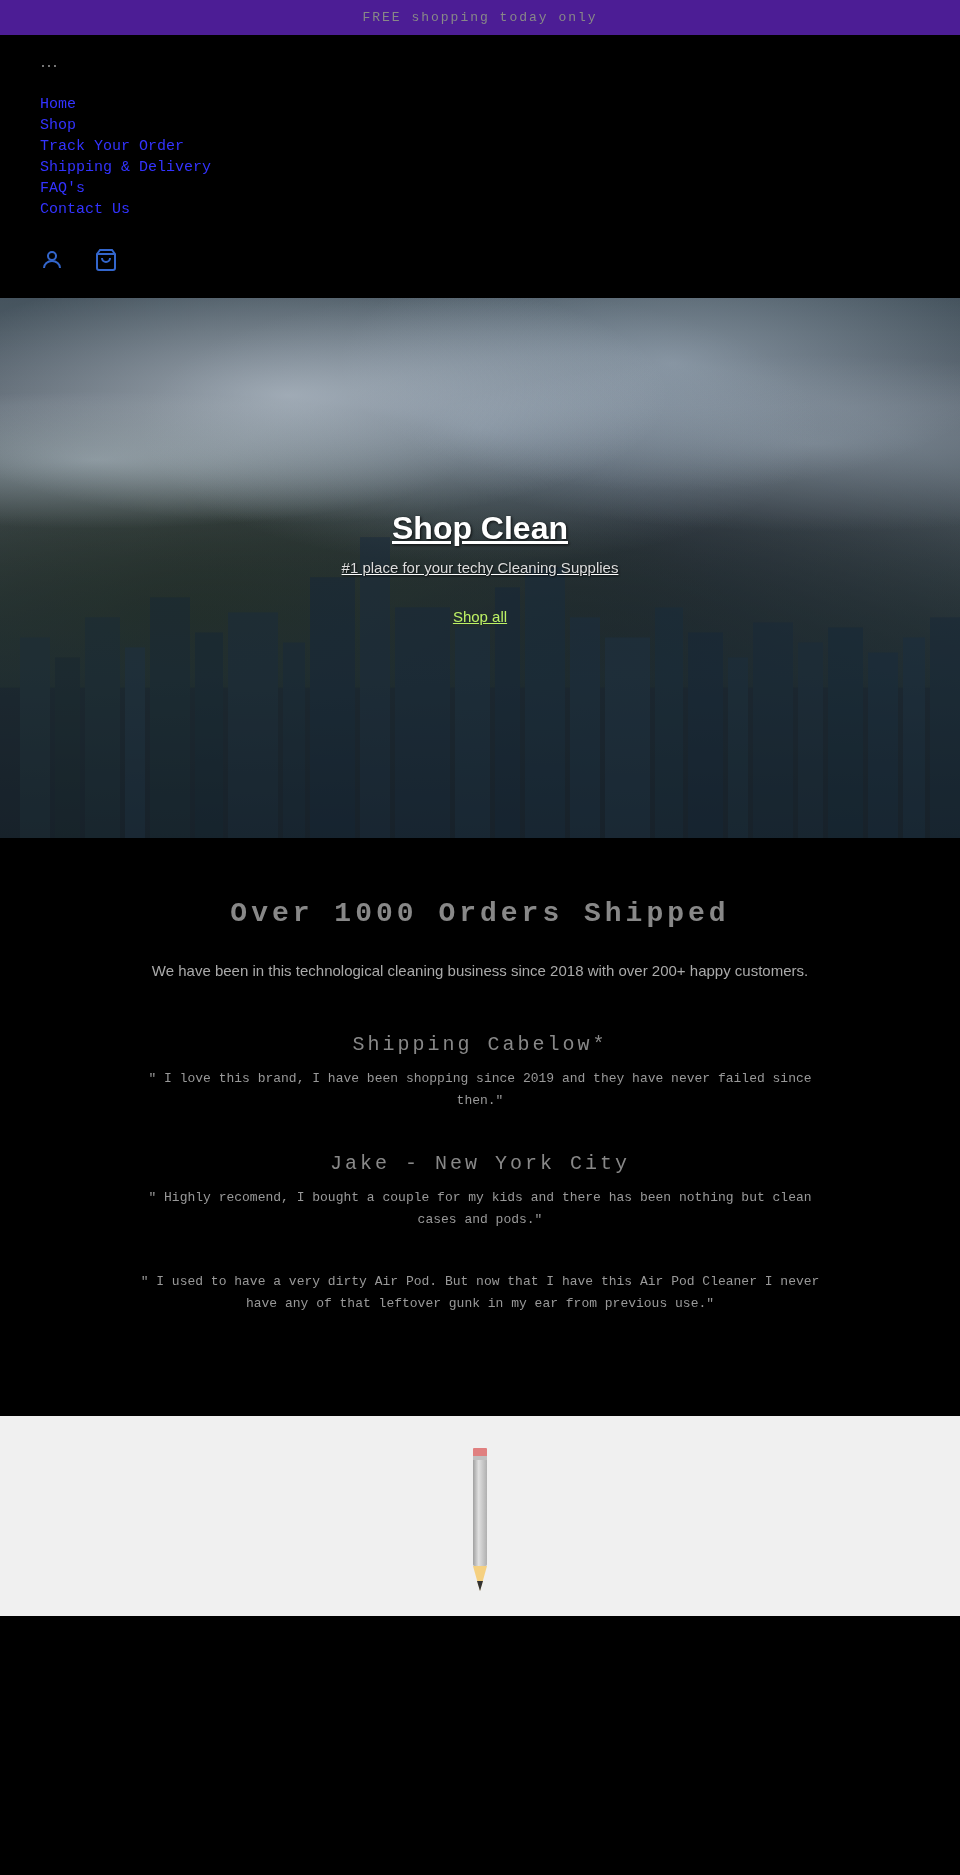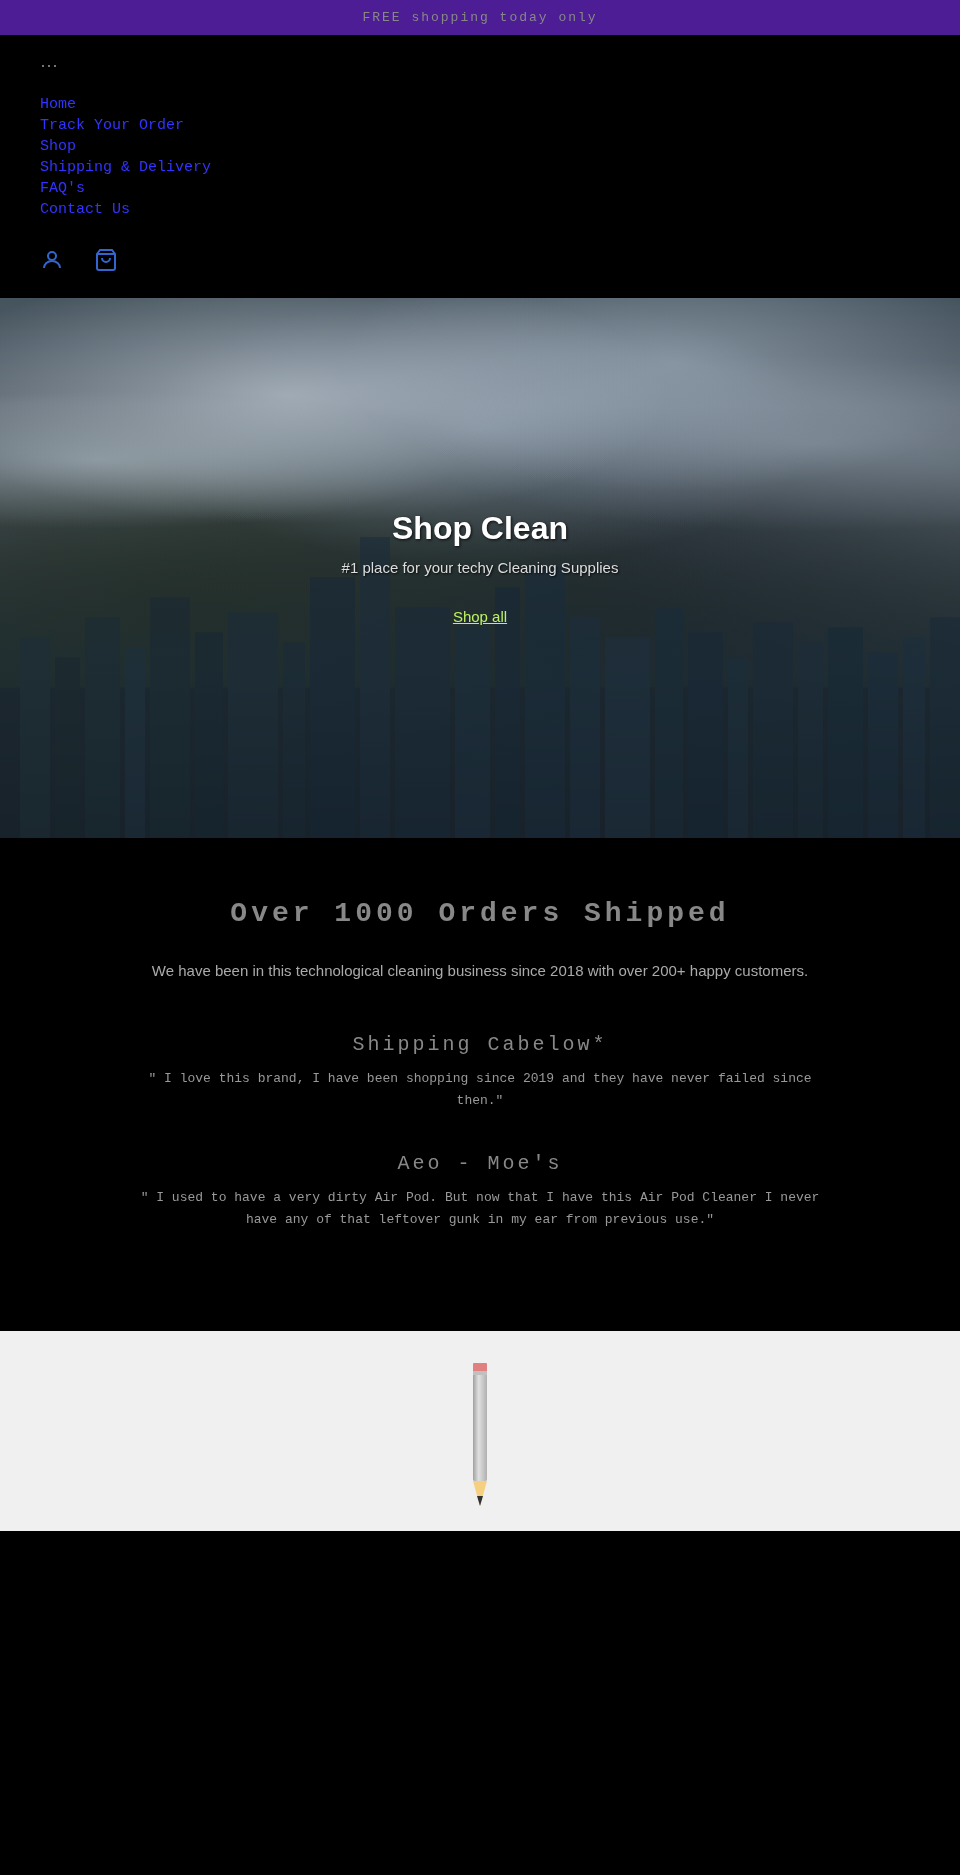--- a/index.html
+++ b/index.html
@@ -113,20 +113,21 @@
         linear-gradient(180deg, transparent 0%, rgba(30,45,50,0.7) 50%, rgba(20,30,35,0.9) 100%);
     }
 
     .hero-content {
       position: absolute;
       top: 50%;
       left: 50%;
       transform: translate(-50%, -50%);
       text-align: center;
       z-index: 10;
+      text-decoration: underline;
     }
 
     .hero-title {
       font-size: 32px;
       font-weight: bold;
       color: #fff;
       margin-bottom: 12px;
       text-shadow: 1px 1px 3px rgba(0,0,0,0.8);
     }
 
@@ -223,22 +224,22 @@
 
 <div class="top-banner">
   <span>FREE shopping today only</span>
 </div>
 
 <nav class="nav-area">
   <div class="hamburger-icon">···</div>
 
   <div class="nav-links">
     <a class="nav-link">Home</a>
+    <a class="nav-link">Shop</a>
     <a class="nav-link">Track Your Order</a>
-    <a class="nav-link">Shop</a>
     <a class="nav-link">Shipping &amp; Delivery</a>
     <a class="nav-link">FAQ's</a>
     <a class="nav-link">Contact Us</a>
   </div>
 
   <div class="nav-icons">
     <button class="nav-icon-btn">
       <svg width="24" height="24" viewBox="0 0 24 24" fill="none" stroke="#3366cc" stroke-width="2">
         <circle cx="12" cy="8" r="4"></circle>
         <path d="M4 20c0-4 3.6-7 8-7s8 3 8 7"></path>
@@ -301,23 +302,26 @@
 
   <h2 class="stats-title">Over 1000  Orders Shipped</h2>
 
   <p class="stats-description">We have been in this technological cleaning business since 2018 with over 200+ happy customers.</p>
 
   <div class="testimonial">
     <div class="testimonial-name">Shipping Cabelow*</div>
     <p class="testimonial-text">" I love this brand, I have been shopping since 2019 and they have never failed since then."</p>
   </div>
 
-
   <div class="testimonial">
-    <div class="testimonial-name">Aeo - Moe's</div>
+    <div class="testimonial-name">Jake - New York City</div>
+    <p class="testimonial-text">" Highly recomend, I bought a couple for my kids and there has been nothing but clean cases and pods."</p>
+  </div>
+
+  <div class="testimonial">
     <p class="testimonial-text">" I used to have a very dirty Air Pod. But now that I have this Air Pod Cleaner I never have any of that leftover gunk in my ear from previous use."</p>
   </div>
 
 </section>
 
 <div class="product-preview">
   <div class="product-image-placeholder">
 
     <svg class="pencil-svg" viewBox="0 0 80 160">
       <rect x="33" y="20" width="14" height="110" fill="#c8c8c8" rx="2"></rect>

